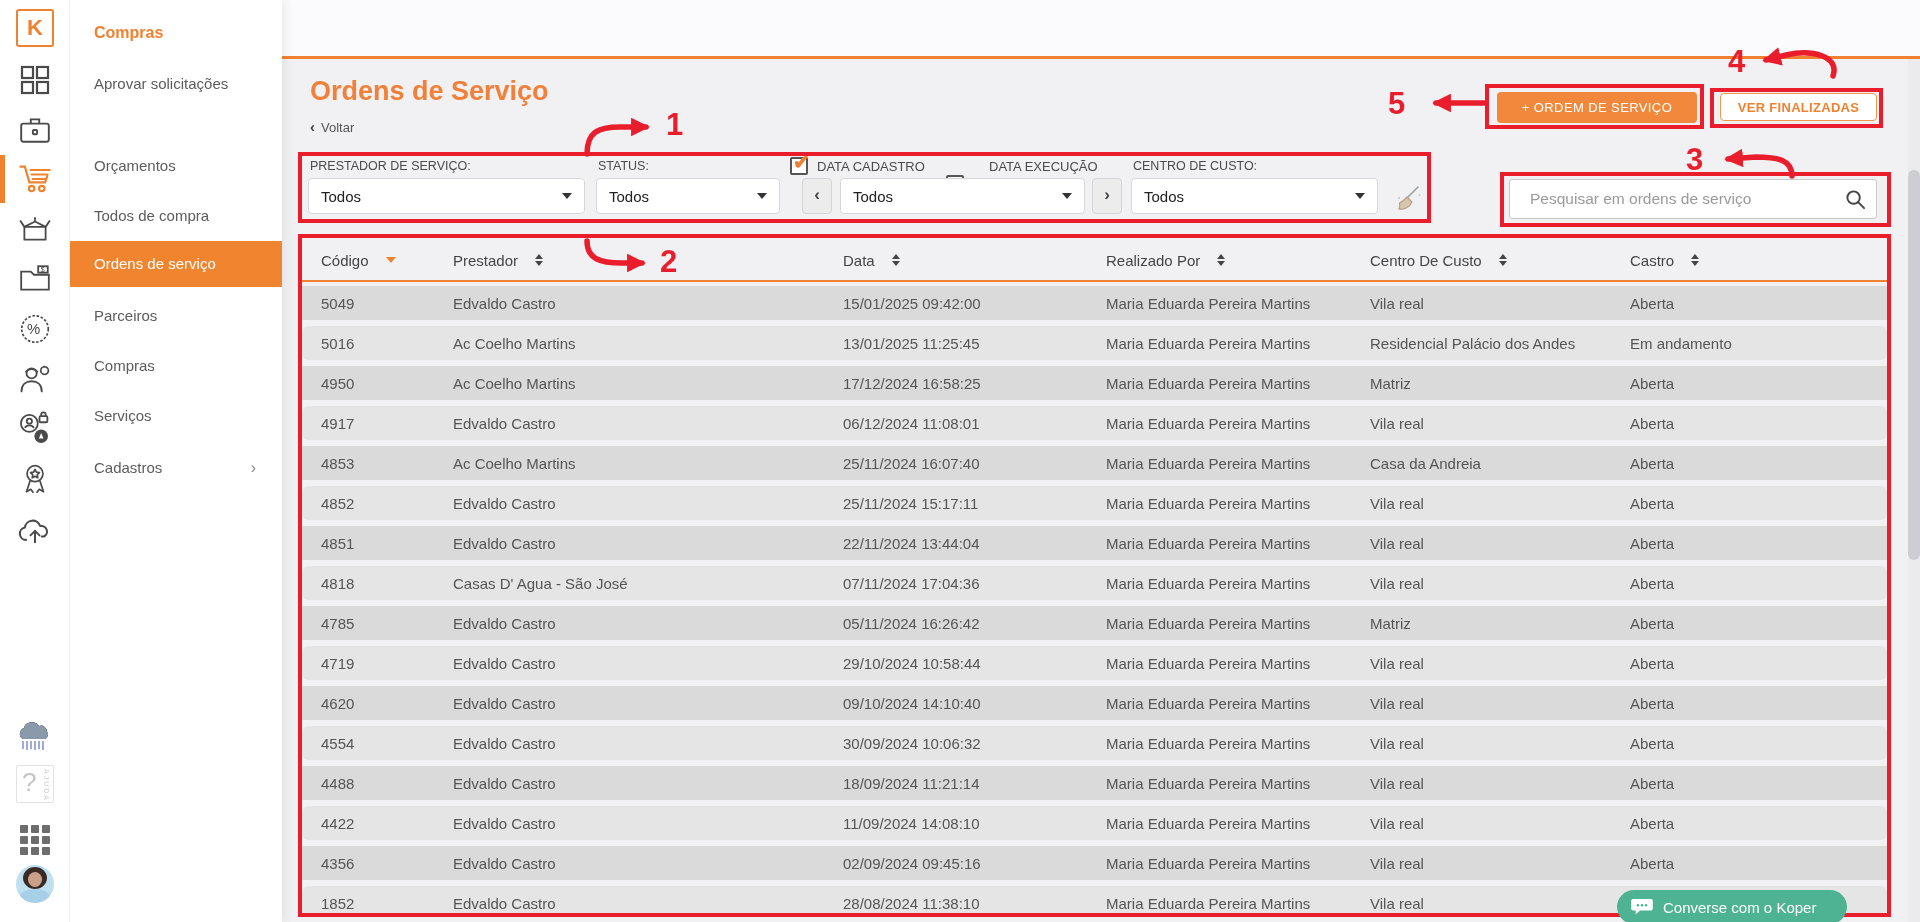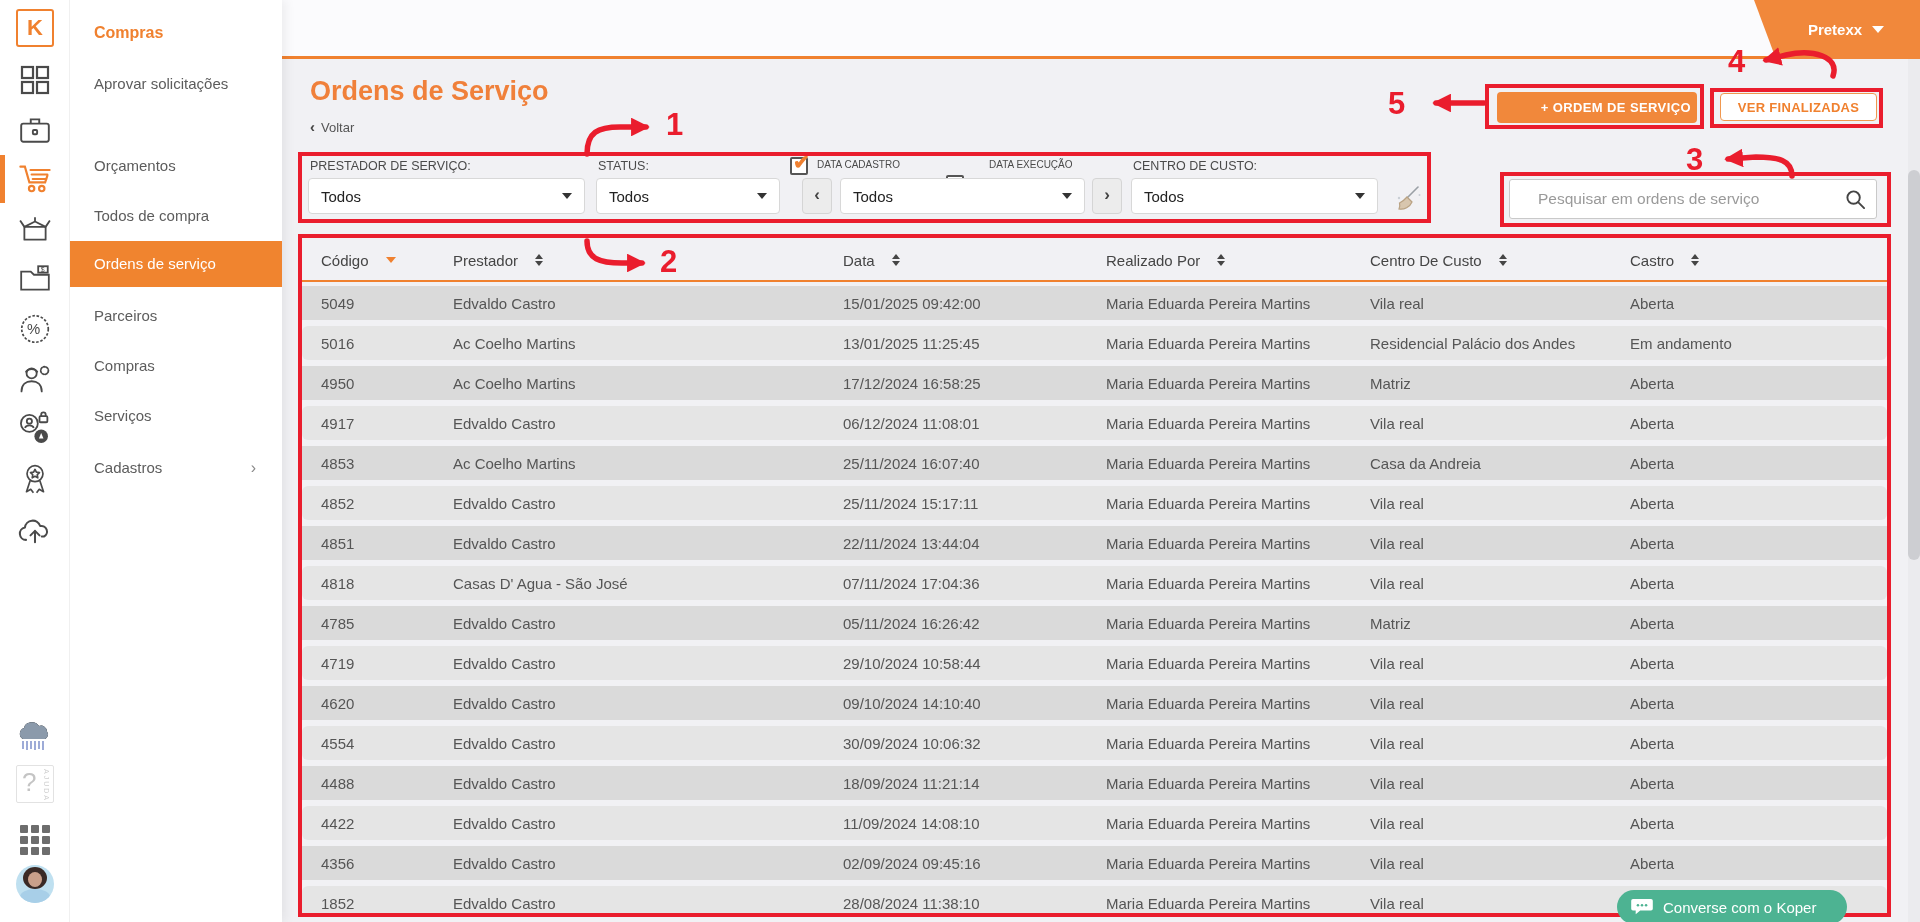--- a/index.html
+++ b/index.html
@@ -37,37 +37,37 @@
         clip-path:polygon(0 0,100% 0,100% 100%,22px 100%);display:flex;align-items:center;justify-content:center;
         color:#fff;font-weight:bold;font-size:15px;gap:10px;padding-left:18px;cursor:pointer;}
   .caret-down{width:0;height:0;border-left:6px solid transparent;border-right:6px solid transparent;border-top:7px solid #fff;}
 
   
   .ptitle{left:310px;top:76px;font-size:27px;font-weight:bold;color:#f0803a;z-index:2;}
   .back{left:310px;top:118px;font-size:13px;color:#555;z-index:2;cursor:pointer;}
   .back .ch{font-size:15px;font-weight:bold;margin-right:6px;color:#444;}
 
   .btn-order{left:1497px;top:92px;width:200px;height:31px;background:#f1883b;border:none;border-radius:4px;
-             color:#fff;font-size:13px;font-weight:bold;letter-spacing:.4px;z-index:2;cursor:pointer;text-align:right;}
+             color:#fff;font-size:13px;font-weight:normal;letter-spacing:.4px;z-index:2;cursor:pointer;}
   .btn-fin{left:1720px;top:93px;width:157px;height:28px;background:#fff;border:1.5px solid #f0984f;border-radius:4px;
            color:#f0812f;font-size:13px;font-weight:bold;letter-spacing:.3px;z-index:2;cursor:pointer;}
 
   
   .flabel{font-size:12.5px;color:#4a4a4a;z-index:2;}
   .fsel{height:36px;background:#fff;border:1px solid #d8d8d8;border-radius:4px;display:flex;align-items:center;
         justify-content:space-between;padding:0 12px;font-size:15px;color:#222;z-index:2;cursor:pointer;}
   .fsel .tri{width:0;height:0;border-left:5px solid transparent;border-right:5px solid transparent;border-top:6px solid #333;}
   .navbtn{width:30px;height:36px;background:#ececec;border:1px solid #d5d5d5;border-radius:4px;font-size:17px;
           font-weight:bold;color:#444;z-index:2;cursor:pointer;display:flex;align-items:center;justify-content:center;padding-bottom:3px;}
   .cb{width:18px;height:18px;border:2px solid #555;border-radius:2px;background:#fff;z-index:2;position:relative;cursor:pointer;}
   .cb .mark{position:absolute;left:1px;top:-9px;color:#ef8030;font-size:20px;font-weight:bold;}
-  .cblabel{font-size:10px;color:#4a4a4a;z-index:2;}
+  .cblabel{font-size:13px;color:#4a4a4a;z-index:2;}
 
   .search{left:1509px;top:179px;width:368px;height:40px;background:#fff;border:1px solid #c9c9c9;border-radius:3px;z-index:2;}
-  .search input{position:absolute;left:16px;top:0;width:330px;height:38px;border:none;outline:none;padding:0 12px;
+  .search input{position:absolute;left:8px;top:0;width:330px;height:38px;border:none;outline:none;padding:0 12px;
                 font-size:15.5px;color:#333;background:transparent;}
   .search input::placeholder{color:#9a9a9a;}
   .search svg{position:absolute;right:10px;top:9px;}
 
   
   .thead{left:302px;top:240px;width:1585px;height:40px;display:grid;
          grid-template-columns:132px 390px 263px 264px 260px auto;padding-left:19px;align-items:center;z-index:2;}
   .thcell{display:flex;align-items:center;gap:17px;font-size:15px;color:#454545;cursor:pointer;}
   .sort-both{display:flex;flex-direction:column;gap:2px;}
   .sort-both i{width:0;height:0;border-left:4.5px solid transparent;border-right:4.5px solid transparent;display:block;}
@@ -98,24 +98,20 @@
 </head>
 <body>
 
 <div id="app">
 
   <div class="abs topbar"></div>
   <div class="abs topline"></div>
   <div class="abs sb-track"></div>
   <div class="abs sb-thumb"></div>
 
-  <div class="abs acct">
-    <span>Pretexx</span>
-    <span class="caret-down"></span>
-  </div>
 
   <div class="abs rail"></div>
   <div class="abs rail-ind"></div>
 
   <div class="abs ricon" style="top:8px">
     <div class="klogo">K</div>
   </div>
   <div class="abs ricon" style="top:60px">
     <svg width="32" height="32" viewBox="0 0 32 32">
       <g fill="none" stroke="#4a4a4a" stroke-width="2.2">

